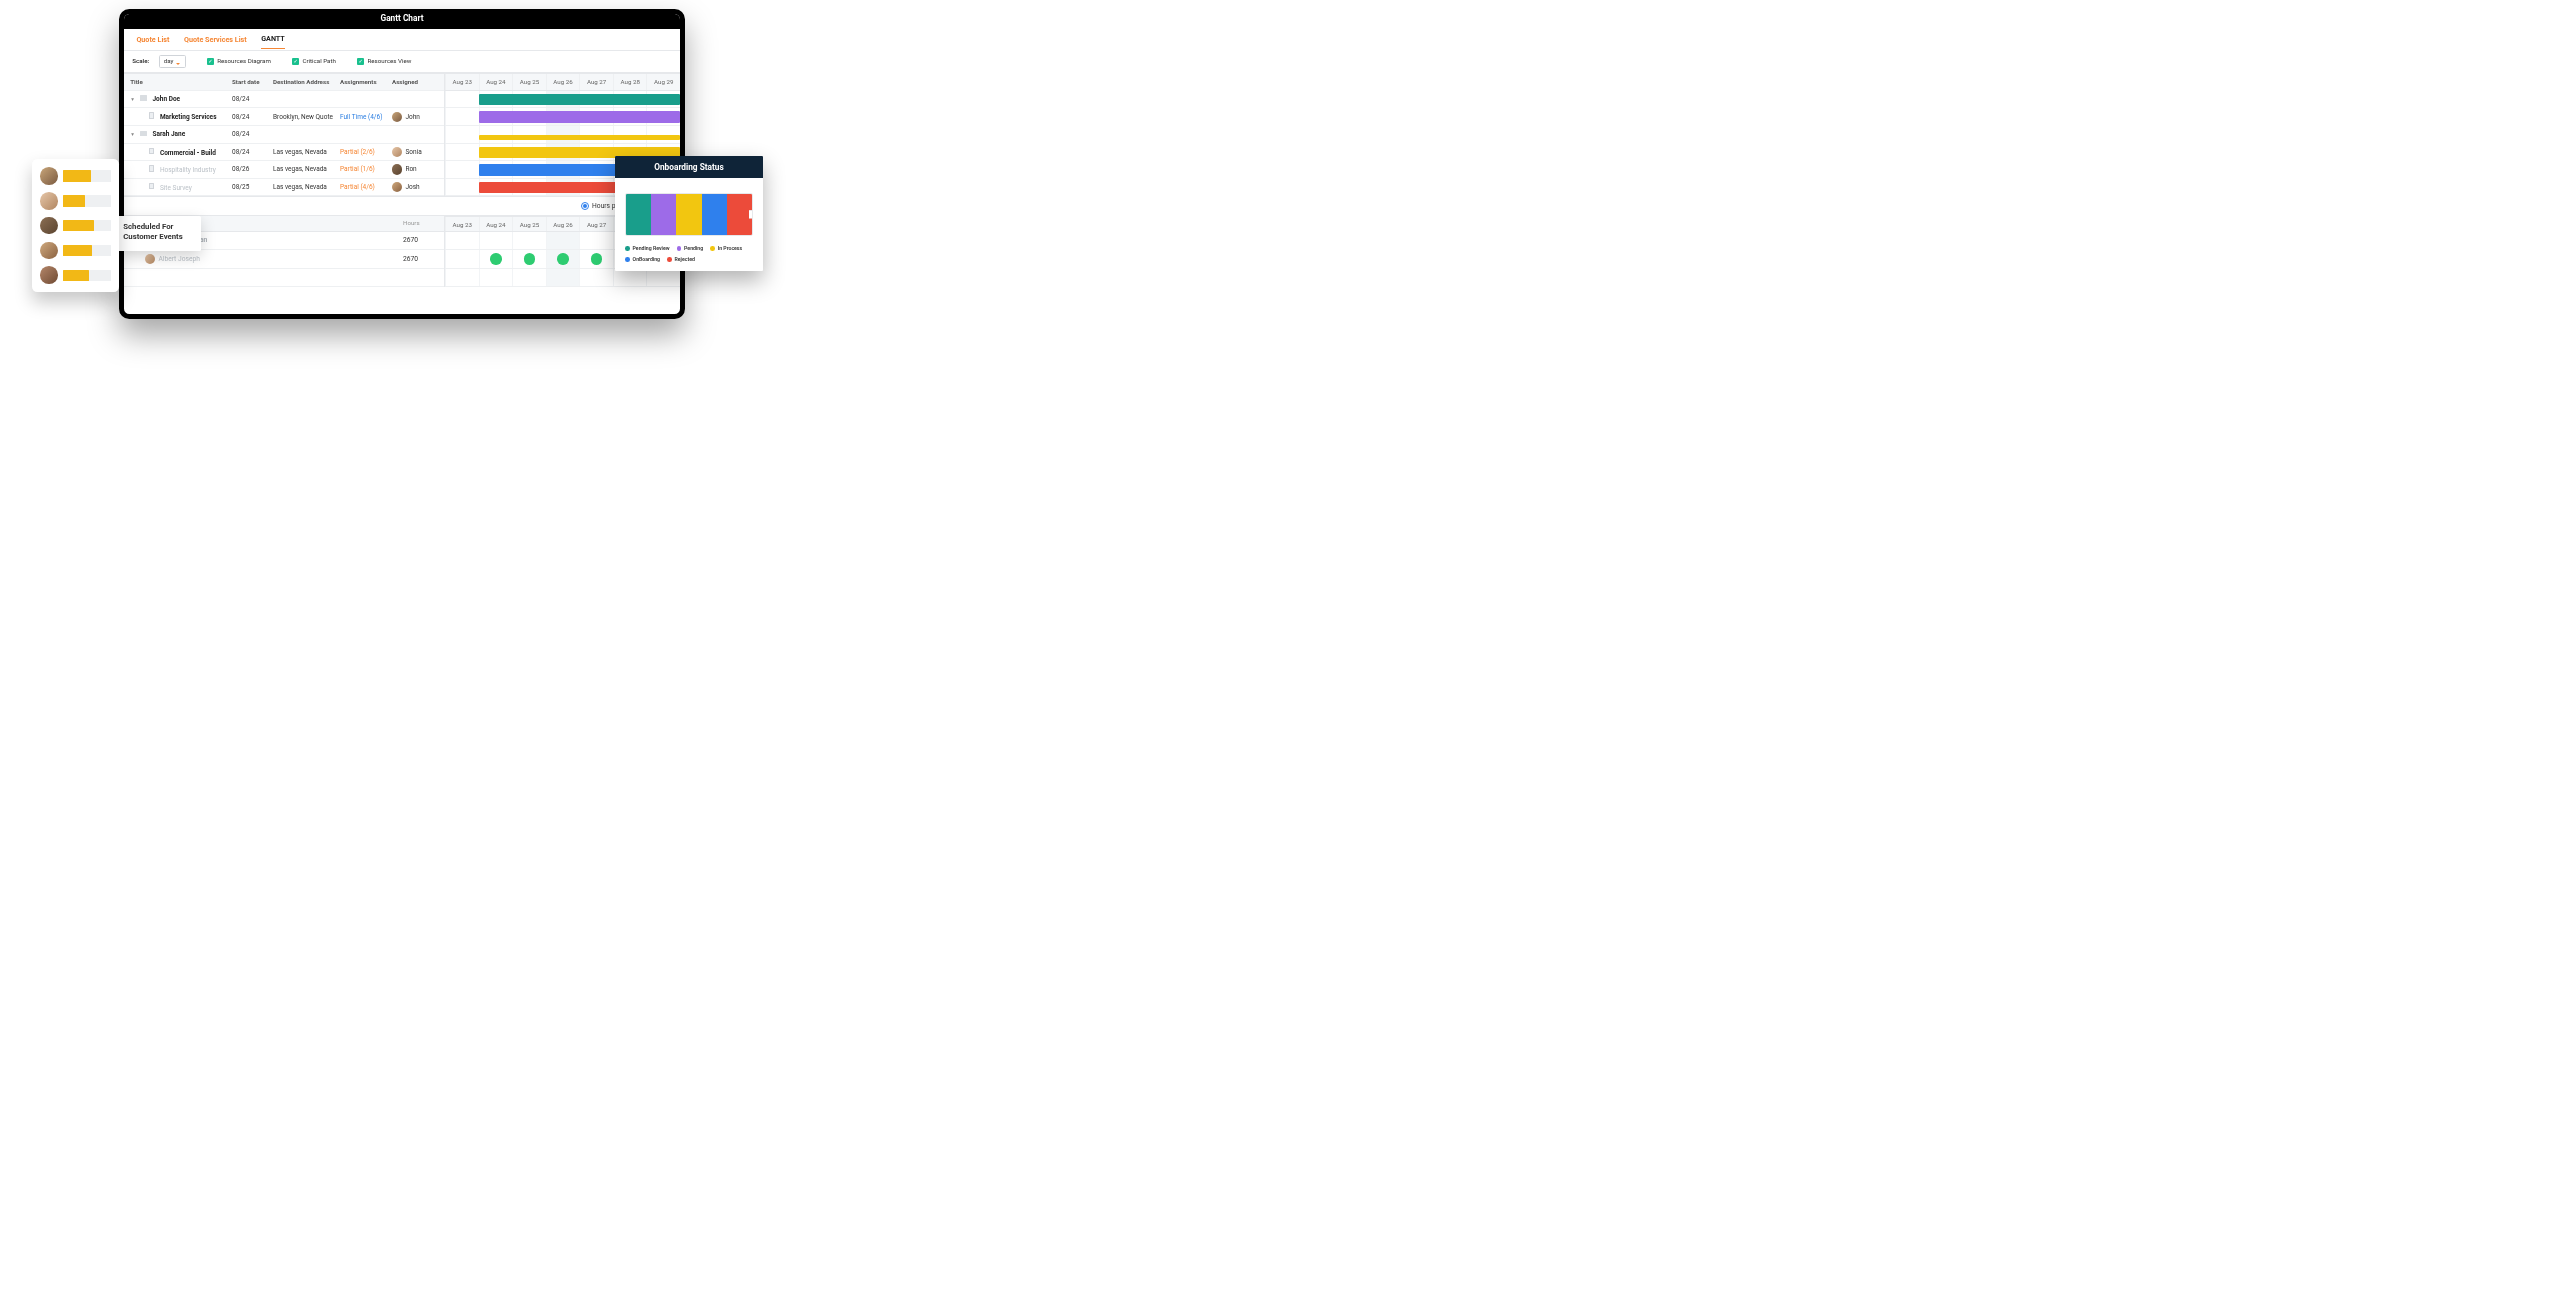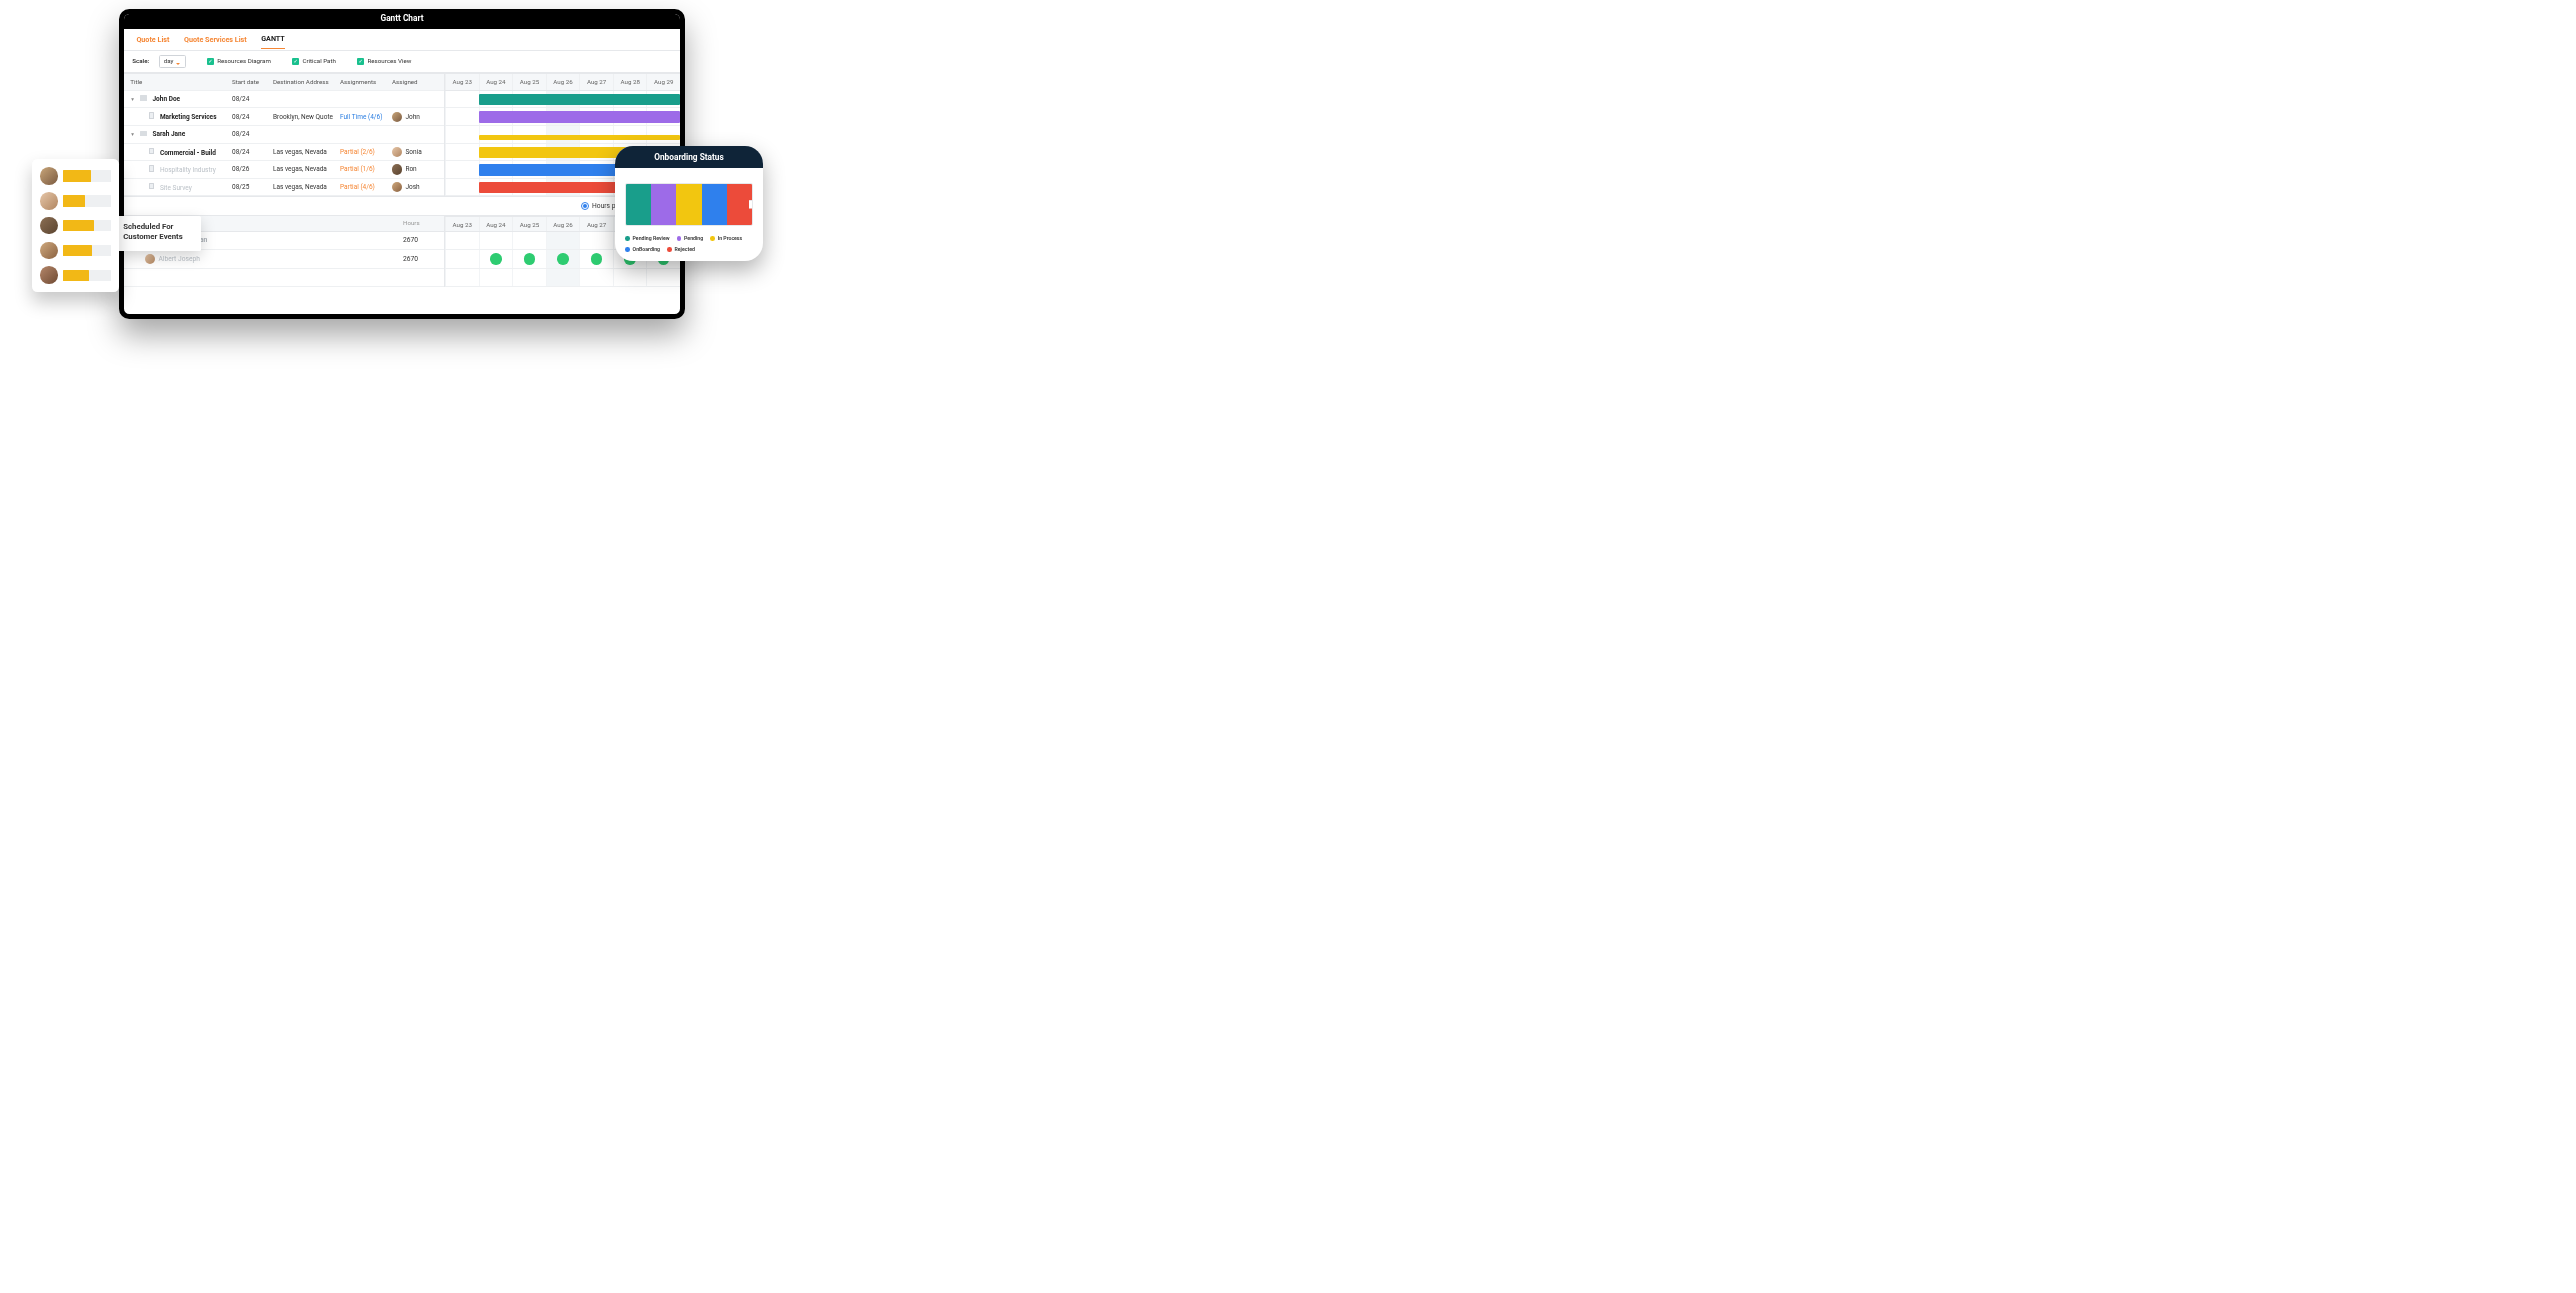--- a/index.html
+++ b/index.html
@@ -113,21 +113,21 @@
     position: relative;
   }
   .hdr-row, .data-row {
     display: flex;
     align-items: center;
     border-bottom: 0.5px solid #eef0f2;
     height: 17.6px;
   }
   .hdr-row {
     background: #f5f7f9;
-    font-weight: 400;
+    font-weight: 700;
     font-size: 6.2px;
     color: #555;
     border-top: 0.5px solid #e6e8eb;
   }
   .col-title  { flex: 0 0 108px; padding-left: 6.2px; }
   .col-start  { flex: 0 0 41px; }
   .col-dest   { flex: 0 0 67px; }
   .col-assign { flex: 0 0 52px; }
   .col-asnd   { flex: 0 0 52px; display:flex; align-items:center; gap:3.1px;}
   .tree-toggle {
@@ -293,24 +293,24 @@
   .av1{background:linear-gradient(135deg,#c9a67a,#7a5a40);}
   .av2{background:linear-gradient(135deg,#e6c6a8,#b08560);}
   .av3{background:linear-gradient(135deg,#8c6f54,#5a4430);}
   .av4{background:linear-gradient(135deg,#cfa97e,#8a6140);}
   .av5{background:linear-gradient(135deg,#b5876a,#6f4a33);}
 
   
   .onb-card {
     position:absolute;
     left: 615px;
-    top: 146px;
+    top: 156px;
     width: 148px;
     background:#fff;
-    border-radius:18px;
+    border-radius:1px;
     box-shadow: 0 9.3px 22px rgba(0,0,0,0.3);
     overflow:hidden;
   }
   .onb-hdr {
     background:#0f2438;
     color:#fff;
     text-align:center;
     font-weight:700;
     font-size:8.3px;
     padding: 6.2px 0;

